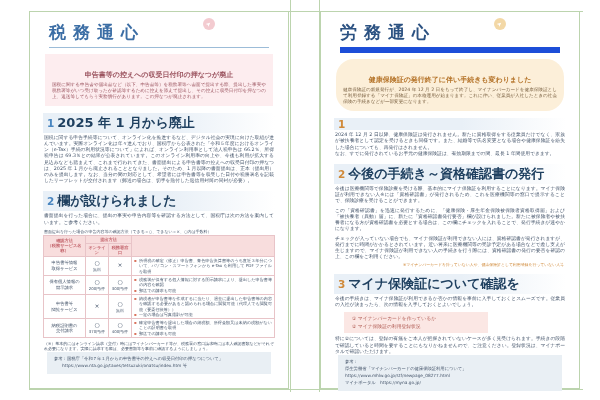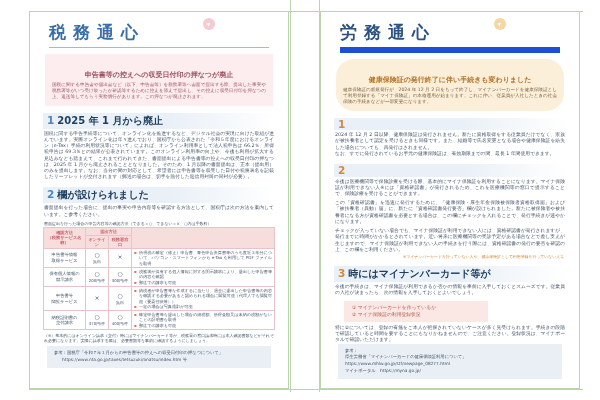--- a/index.html
+++ b/index.html
@@ -40,21 +40,21 @@
   #right-page .lead-heading{color:var(--tan-heading);}
   .lead-body{font-size:4.6px;line-height:1.35;text-align:justify;}
   #left-page .lead-body{color:var(--pink-text);}
   #right-page .lead-body{color:var(--tan-body);}
 
   .sec-head{display:flex;align-items:baseline;gap:3px;margin:7px 0 2px 0;padding:1px 4px;
     background:linear-gradient(to right,var(--heading-bar-bg) 0%,var(--heading-bar-bg) 55%,rgba(233,240,247,0) 100%);}
   .sec-num{font-size:10.5px;font-weight:bold;line-height:1;}
   #left-page .sec-num{color:var(--left-accent);}
   #right-page .sec-num{color:var(--right-accent);}
-  .sec-title{font-size:10px;font-weight:bold;color:var(--navy-heading);}
+  .sec-title{font-size:13px;font-weight:bold;color:var(--navy-heading);}
   .body-text{font-size:4.8px;line-height:1.3;color:var(--body-text);text-align:justify;white-space:pre-line;margin:0 1px;}
 
   .tbl-caption{font-size:4px;color:var(--body-text);margin:3px 1px 1px 1px;}
   table{width:100%;border-collapse:collapse;table-layout:fixed;}
   th,td{border:1px solid var(--table-border);padding:1px 2px;vertical-align:middle;}
   th{background:var(--table-header-bg);color:var(--table-header-text);font-size:4.2px;font-weight:bold;white-space:pre-line;line-height:1.2;}
   col.c-name{width:42px;} col.c-mark{width:23px;} col.c-desc{width:auto;}
   td.name{font-size:4.3px;color:var(--body-text);text-align:center;white-space:pre-line;line-height:1.3;}
   td.mark{text-align:center;}
   .mk{font-size:6px;color:var(--body-text);line-height:1;}
@@ -217,29 +217,30 @@
   </div>
 
   <div class="sec-head">
     <span class="sec-num">1</span>
   </div>
   <div class="body-text">2024 年 12 月 2 日以降、健康保険証は発行されません。新たに資格取得をする従業員だけでなく、家族が被扶養者として認定を受けるときも同様です。また、結婚等で氏名変更となる場合や健康保険証を紛失した場合についても、再発行はされません。
 なお、すでに発行されているお手元の健康保険証は、有効期限までの間、最長 1 年間使用できます。</div>
 
   <div class="sec-head">
     <span class="sec-num">2</span>
+    <span class="sec-title">今後の手続き～資格確認書の発行</span>
   </div>
   <div class="body-text para">今後は医療機関等で保険診療を受ける際、基本的にマイナ保険証を利用することになります。マイナ保険証が利用できない人※には「資格確認書」が発行されるため、これを医療機関等の窓口で提示することで、保険診療を受けることができます。</div>
   <div class="body-text para">この「資格確認書」を迅速に発行するために、「健康保険・厚生年金保険被保険者資格取得届」および「被扶養者（異動）届」に、新たに「資格確認書発行要否」欄が設けられました。新たに被保険者や被扶養者になる方が資格確認書を必要とする場合は、この欄にチェックを入れることで、発行手続きが速やかになります。</div>
   <div class="body-text">チェックが入っていない場合でも、マイナ保険証が利用できない人には、資格確認書が発行されますが、発行までに時間がかかるとされています。近い将来に医療機関等の受診予定がある場合などで差し支えが生じますので、マイナ保険証が利用できない人の手続きを行う際には、資格確認書の発行の要否を確認の上、この欄をご利用ください。</div>
   <div class="side-note">※マイナンバーカードを持っていない人や、健康保険証として利用登録を行っていない人等</div>
 
   <div class="sec-head">
     <span class="sec-num">3</span>
-    <span class="sec-title">時にはマイナンバーカード等が</span>
+    <span class="sec-title">マイナ保険証について確認を</span>
   </div>
   <div class="body-text">今後の手続きは、マイナ保険証が利用できるか否かの情報を事前に入手しておくとスムーズです。従業員の入社が決まったら、次の情報を入手しておくとよいでしょう。</div>
 
   <div class="items-box">
     <div class="item-line">① マイナンバーカードを作っているか</div>
     <div class="item-line">② マイナ保険証の利用登録状況</div>
   </div>
 
   <div class="body-text">特に②については、登録の有無をご本人が把握されていないケースが多く見受けられます。手続きの段階で確認していると時間を要することにもなりかねませんので、ご注意ください。登録状況は、マイナポータルで確認いただけます。</div>
 

